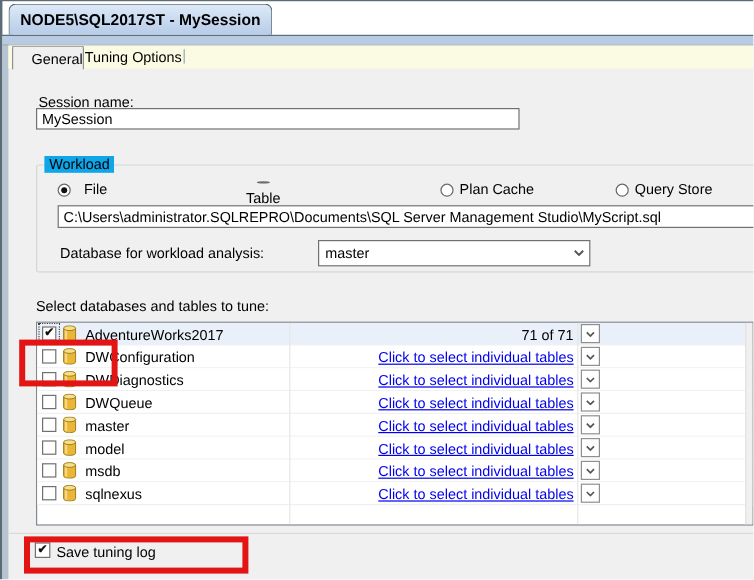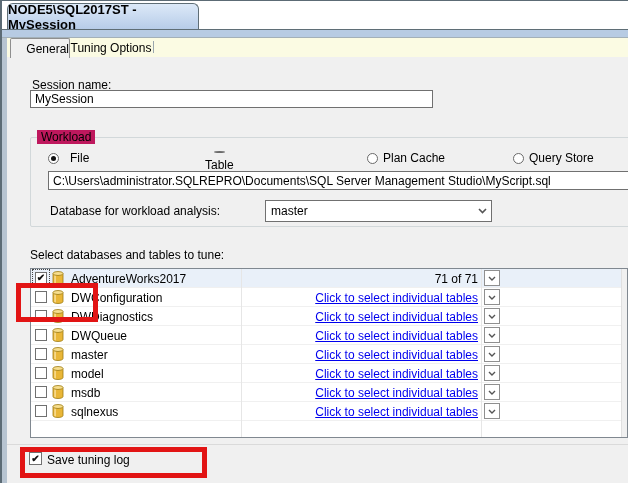--- a/index.html
+++ b/index.html
@@ -9,21 +9,21 @@
     font-size:12px;color:#000;
   }
   .abs{position:absolute;}
   
   .top-edge{left:0;top:0;width:628px;height:1px;background:#5c6b75;}
   .left-edge{left:0;top:0;width:2px;height:483px;background:#5c6b75;}
   .left-strip{left:2px;top:29px;width:5px;height:454px;background:#b7c4d1;}
   .top-white{left:2px;top:1px;width:626px;height:28px;background:#ffffff;}
   
   .session-tab{
-    left:7px;top:3px;width:192px;height:26px;box-sizing:border-box;
+    left:7px;top:3px;width:220px;height:26px;box-sizing:border-box;
     background:linear-gradient(#dce9f8,#b7cce8);
     border:1px solid #5f6e76;border-bottom:none;border-radius:6px 6px 0 0;
     display:flex;align-items:center;justify-content:center;
     font-weight:bold;font-size:13px;
   }
   .tabline1{left:0;top:29px;width:628px;height:1px;background:#5f6e76;}
   .blue-strip{left:2px;top:30px;width:626px;height:7px;}
   .tabline2{left:2px;top:37px;width:626px;height:1px;background:#a3b0b8;}
   .yellow-strip{left:7px;top:38px;width:621px;height:19px;}
   .general-tab{
@@ -37,21 +37,21 @@
   .lbl{white-space:nowrap;}
   .txtbox{
     box-sizing:border-box;background:#fff;border:1px solid #707070;
     font-family:"Liberation Sans",sans-serif;font-size:12px;color:#000;
     padding:1px 4px;outline:none;
   }
   .groupbox{
     left:30px;top:137px;width:610px;height:90px;box-sizing:border-box;
     border:1px solid #d2d8da;border-radius:2px;
   }
-  .group-label{left:37px;top:130px;background:#be185d;padding:0 4px;}
+  .group-label{left:37px;top:130px;background:#0ea5e9;padding:0 4px;}
   .radio{display:flex;align-items:center;gap:5px;height:14px;}
   .radio .circ{
     width:11px;height:11px;box-sizing:border-box;border:1px solid #6a6a6a;
     border-radius:50%;background:#fff;display:flex;align-items:center;justify-content:center;
   }
   .radio.sel .circ::after{content:"";width:5px;height:5px;border-radius:50%;background:#111;}
   .combo{
     box-sizing:border-box;background:#fff;border:1px solid #707070;
     display:flex;align-items:center;
   }

